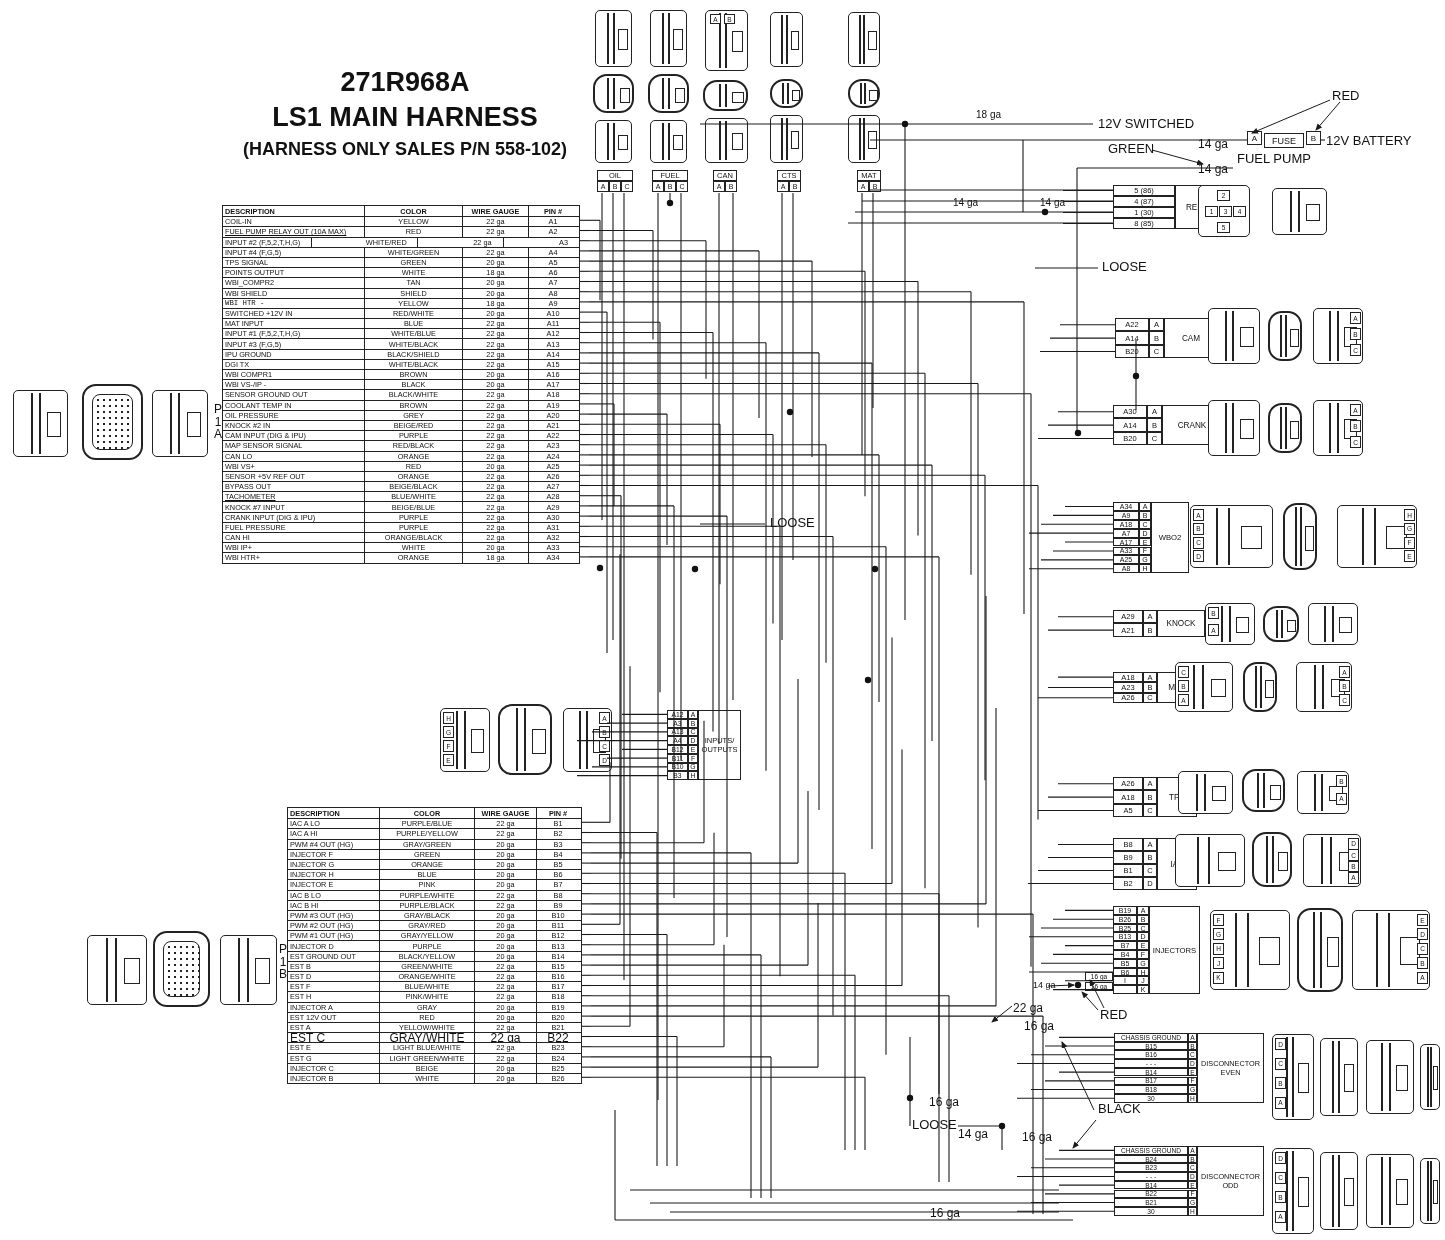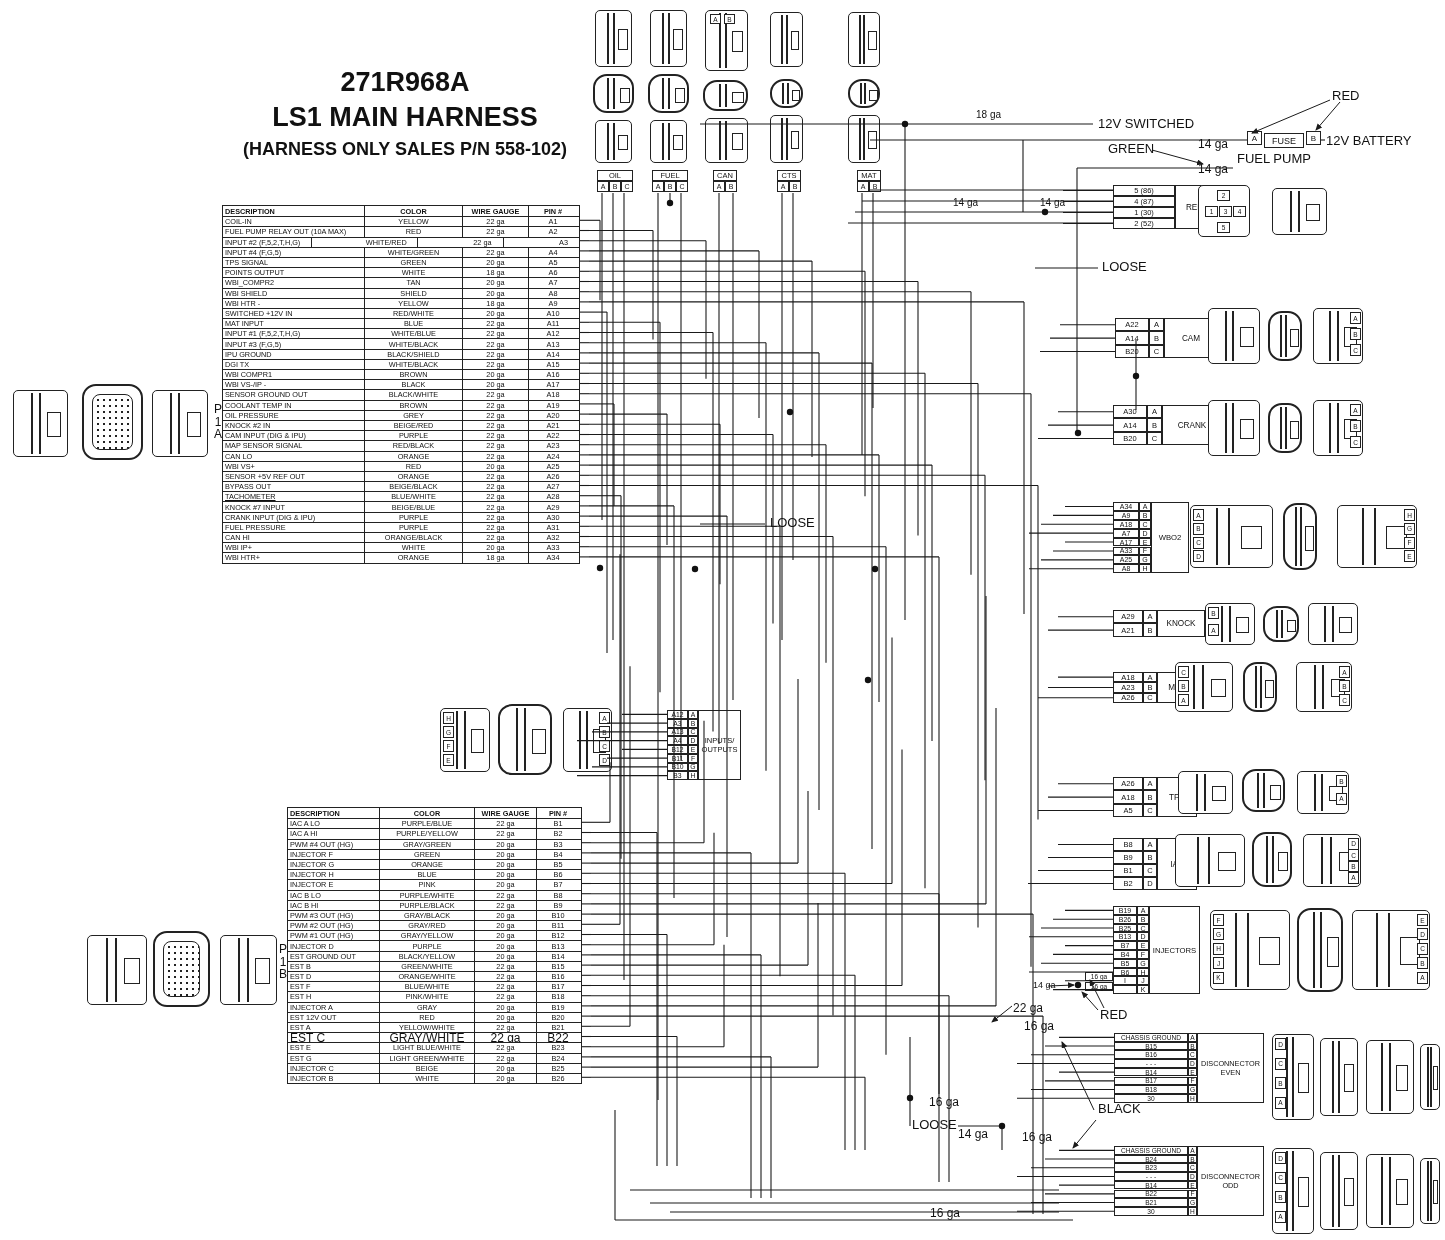--- a/index.html
+++ b/index.html
@@ -91,21 +91,21 @@
       <div class="tcell" style="width: 66px;">WIRE GAUGE</div>
       <div class="tcell last" style="width: 48px;">PIN #</div>
     </div>
     <div class="trow" style="height: 10.2px; font-size: 7.3px;">
       <div class="tcell desc" style="width: 142px;">COIL-IN</div>
       <div class="tcell" style="width: 98px;">YELLOW</div>
       <div class="tcell" style="width: 66px;">22 ga</div>
       <div class="tcell last" style="width: 48px;">A1</div>
     </div>
     <div class="trow" style="height: 10.2px; font-size: 7.3px;">
-      <div class="tcell desc" style="width: 142px;">FUEL PUMP RELAY OUT (10A MAX)</div>
+      <div class="tcell desc" style="width: 142px; text-decoration: underline;">FUEL PUMP RELAY OUT (10A MAX)</div>
       <div class="tcell" style="width: 98px;">RED</div>
       <div class="tcell" style="width: 66px;">22 ga</div>
       <div class="tcell last" style="width: 48px;">A2</div>
     </div>
     <div class="trow" style="height: 10.2px; font-size: 7.3px; gap: 44px;">
       <div class="tcell desc" style="width: 142px;">INPUT #2 (F,5,2,T,H,G)</div>
       <div class="tcell" style="width: 98px;">WHITE/RED</div>
       <div class="tcell" style="width: 66px;">22 ga</div>
       <div class="tcell last" style="width: 48px;">A3</div>
     </div>
@@ -133,21 +133,21 @@
       <div class="tcell" style="width: 66px;">20 ga</div>
       <div class="tcell last" style="width: 48px;">A7</div>
     </div>
     <div class="trow" style="height: 10.2px; font-size: 7.3px;">
       <div class="tcell desc" style="width: 142px;">WBI SHIELD</div>
       <div class="tcell" style="width: 98px;">SHIELD</div>
       <div class="tcell" style="width: 66px;">20 ga</div>
       <div class="tcell last" style="width: 48px;">A8</div>
     </div>
     <div class="trow" style="height: 10.2px; font-size: 7.3px;">
-      <div class="tcell desc" style="width: 142px;">WBI HTR -</div>
+      <div class="tcell desc" style="width: 142px; font-family: Liberation Mono, monospace;">WBI HTR -</div>
       <div class="tcell" style="width: 98px;">YELLOW</div>
       <div class="tcell" style="width: 66px;">18 ga</div>
       <div class="tcell last" style="width: 48px;">A9</div>
     </div>
     <div class="trow" style="height: 10.2px; font-size: 7.3px;">
       <div class="tcell desc" style="width: 142px;">SWITCHED +12V IN</div>
       <div class="tcell" style="width: 98px;">RED/WHITE</div>
       <div class="tcell" style="width: 66px;">20 ga</div>
       <div class="tcell last" style="width: 48px;">A10</div>
     </div>
@@ -464,21 +464,21 @@
     <div class="pbrow" style="left: 1113px; top: 185px; height: 11px; font-size: 7.5px;">
       <div class="pcell" style="width: 62px; height: 11px;">5 (86)</div>
     </div>
     <div class="pbrow" style="left: 1113px; top: 196px; height: 11px; font-size: 7.5px; align-items: flex-end;">
       <div class="pcell" style="width: 62px; height: 11px;">4 (87)</div>
     </div>
     <div class="pbrow" style="left: 1113px; top: 207px; height: 11px; font-size: 7.5px;">
       <div class="pcell" style="width: 62px; height: 11px;">1 (30)</div>
     </div>
     <div class="pbrow" style="left: 1113px; top: 218px; height: 11px; font-size: 7.5px;">
-      <div class="pcell" style="width: 62px; height: 11px;">2 (52)</div>
+      <div class="pcell" style="width: 62px; height: 11px;">8 (85)</div>
     </div>
     <div class="plabel" style="left: 1175px; top: 185px; width: 48px; height: 44px; font-size: 8.2px;">RELAY</div>
     <div class="pbrow" style="left: 1115px; top: 318px; height: 13.4px; font-size: 7.5px;">
       <div class="pcell" style="width: 34px; height: 13.4px;">A22</div>
       <div class="pcell" style="width: 15px; height: 13.4px;">A</div>
     </div>
     <div class="pbrow" style="left: 1115px; top: 331.4px; height: 13.4px; font-size: 7.5px;">
       <div class="pcell" style="width: 34px; height: 13.4px;">A14</div>
       <div class="pcell" style="width: 15px; height: 13.4px;">B</div>
     </div>

